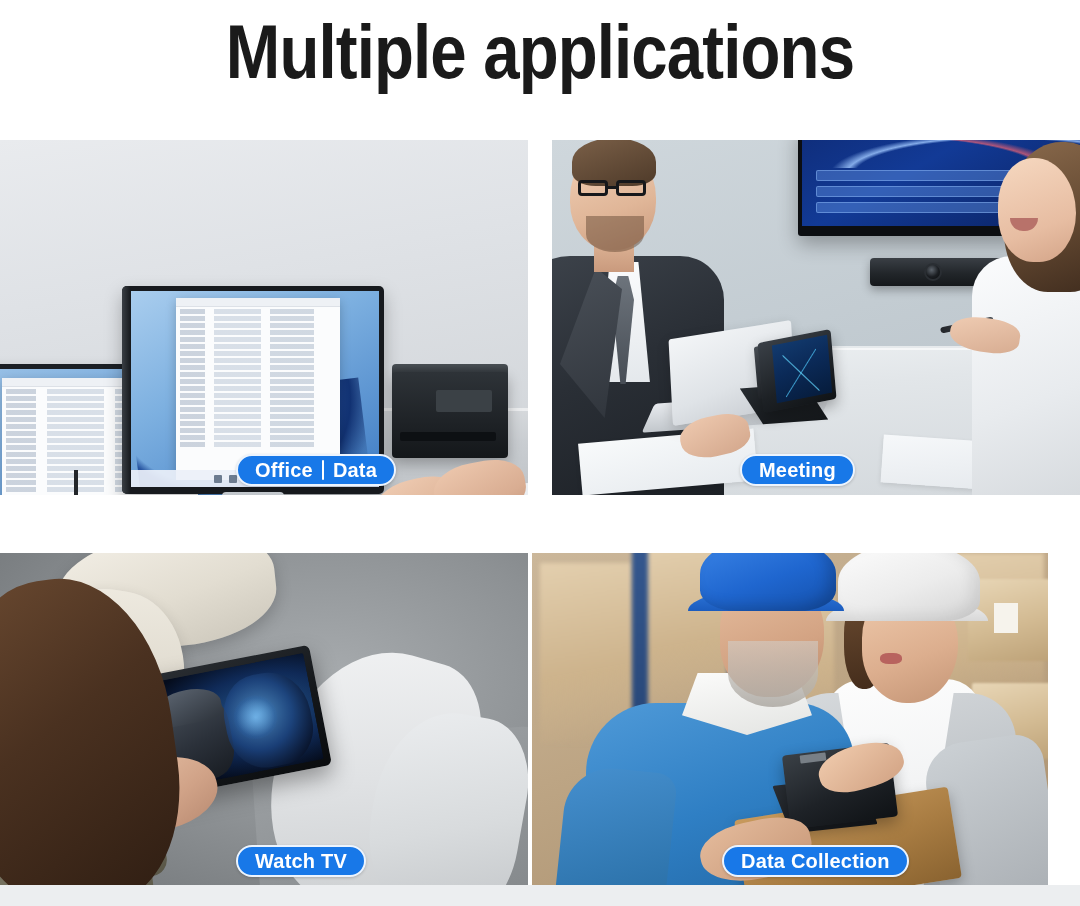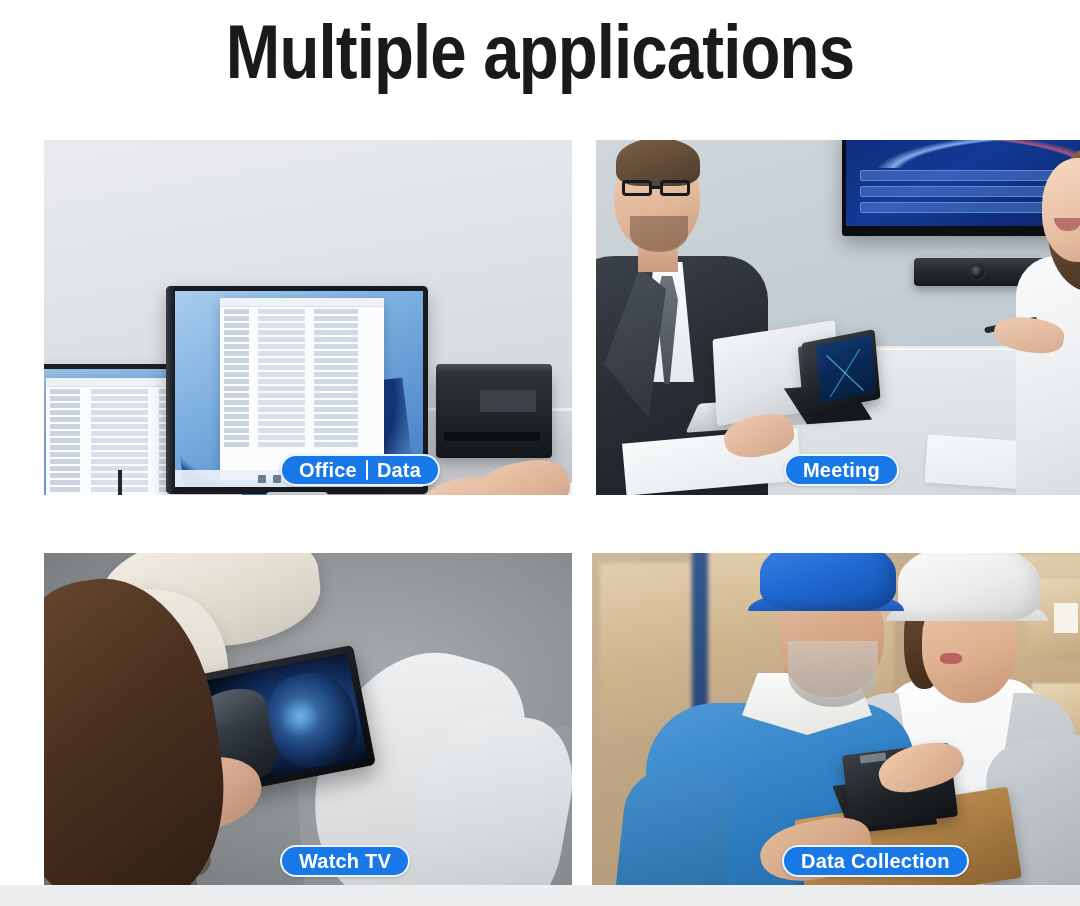--- a/index.html
+++ b/index.html
@@ -37,26 +37,25 @@
     transform: scaleX(0.86);
     transform-origin: 50% 50%;
     white-space: nowrap;
   }
 
   
   .panel {
     position: absolute;
     overflow: hidden;
     background: #7dd3fc;
-    margin-left: 44px;
   }
   #panel-office     { left: 0;     top: 140px; width: 528px; height: 355px; }
   #panel-meeting    { left: 552px; top: 140px; width: 528px; height: 355px; }
   #panel-watchtv    { left: 0;     top: 553px; width: 528px; height: 332px; }
-  #panel-datacoll   { left: 548px; top: 553px; width: 516px; height: 332px; }
+  #panel-datacoll   { left: 532px; top: 553px; width: 516px; height: 332px; }
 
   .scene { position: absolute; inset: 0; }
   .ly { position: absolute; }
 
   
   .badge {
     position: absolute;
     display: inline-flex;
     align-items: center;
     justify-content: center;

